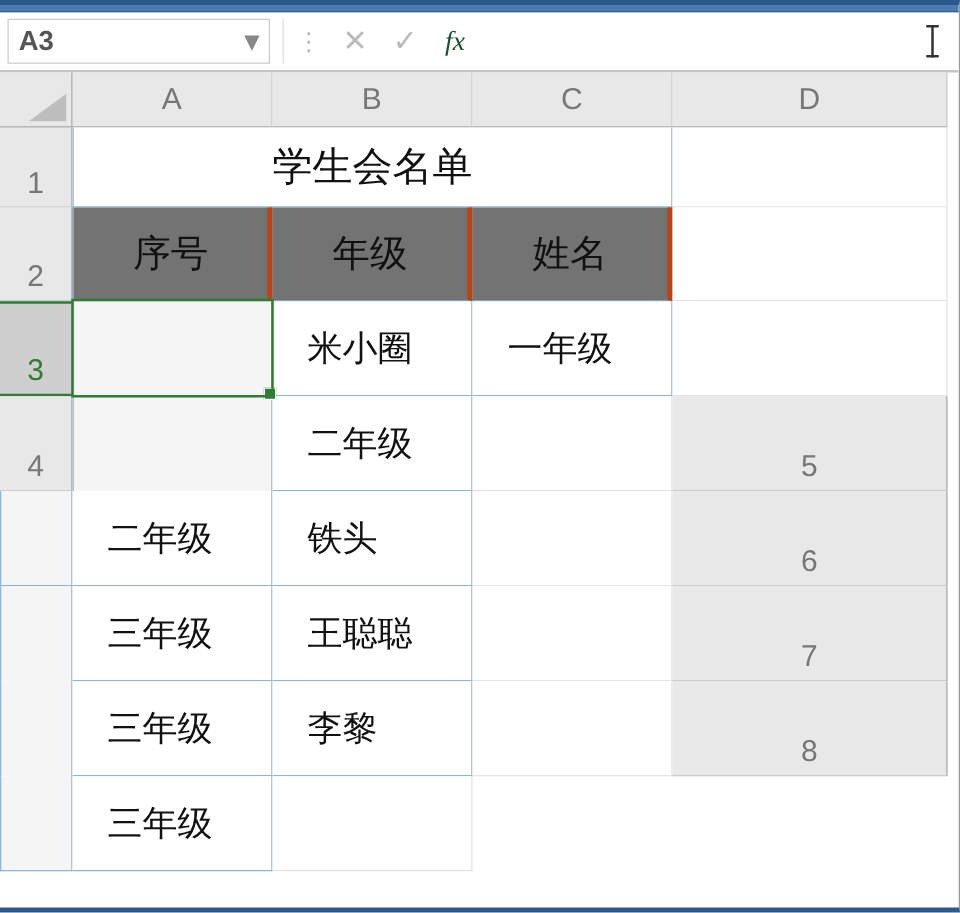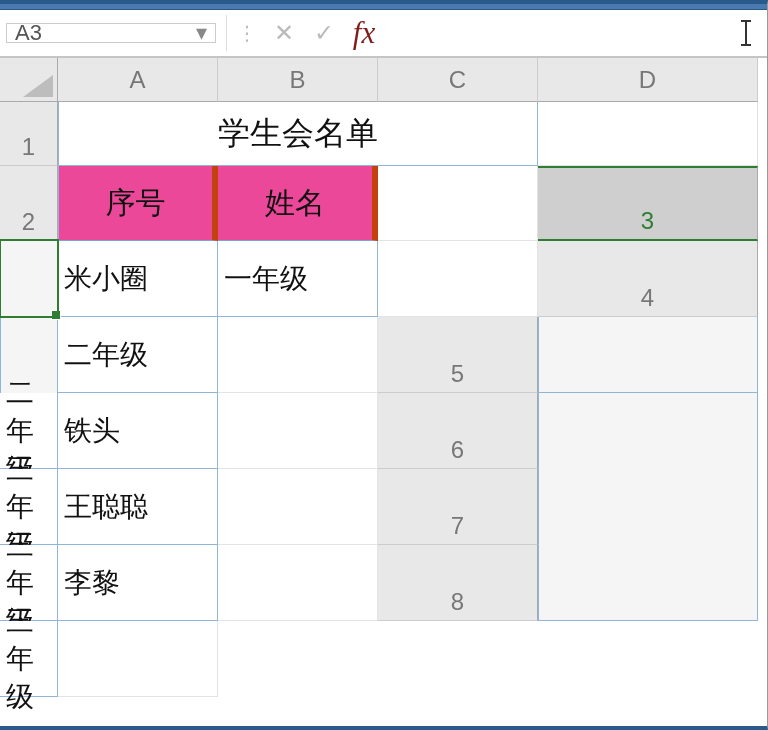--- a/index.html
+++ b/index.html
@@ -14,36 +14,36 @@
     border-bottom: 4px solid #2a5a8a;
   }
   .top-blue { height: 6px; background: #4a7ab0; border-bottom: 1px solid #2a5a8a; }
   .formula-bar {
     display: flex; align-items: center;
     height: 48px; background: #fff;
     border-bottom: 2px solid #c5c5c5;
     padding: 4px 6px;
   }
   .namebox {
-    width: 210px; height: 20px;
+    width: 210px; height: 36px;
     border: 1px solid #ccc; background: #fff;
     display: flex; align-items: center; justify-content: space-between;
     padding: 0 8px;
-    font-family: Arial, sans-serif; font-size: 22px; color: #555;
+    font-family: Arial, sans-serif; font-size: 22px; color: #555; font-weight: bold;
   }
   .namebox .dd { color: #888; }
   .fb-sep { width: 1px; height: 36px; background: #ddd; margin: 0 10px; }
   .fb-dots { color: #bbb; font-size: 20px; letter-spacing: -3px; margin-right: 10px; }
   .fb-btn {
     width: 40px; height: 36px;
     display: flex; align-items: center; justify-content: center;
     color: #bbb; font-size: 24px;
     font-family: Arial, sans-serif;
   }
-  .fb-fx { font-style: italic; font-family: "Times New Roman", serif; font-size: 31px; color: #7f1d1d; }
+  .fb-fx { font-style: italic; font-family: "Times New Roman", serif; font-size: 22px; color: #14532d; }
   .fb-input {
     flex: 1; height: 36px; padding: 0 8px;
     font-family: Arial, sans-serif; font-size: 22px;
     display: flex; align-items: center; justify-content: flex-end;
     color: #333;
   }
   .text-cursor {
     display: inline-block;
     position: relative;
     width: 14px; height: 26px;
@@ -100,33 +100,33 @@
     border-top: 2px solid #2e7d32;
     border-bottom: 2px solid #2e7d32;
     color: #2e7d32;
   }
   .cell {
     border-right: 1px solid #e3e3e3;
     border-bottom: 1px solid #e3e3e3;
     background: #fff;
     display: flex; align-items: center;
     font-size: 28px; color: #111;
-    padding: 0 6px;
+    padding: 0 28px;
     font-family: "KaiTi", "STKaiti", "SimSun", serif;
   }
   .title-merged {
     grid-column: 2 / span 3;
     justify-content: center;
     font-size: 32px;
   }
   .header-cell {
-    background: #ec4899;
+    background: #737373;
     justify-content: center;
     font-size: 30px;
-    border-right: 6px solid #c2410c;
+    border-right: 4px solid #c2410c;
     border-bottom: 1px solid #7aa4cc;
   }
   .data-border {
     border-right: 1px solid #8fb5d9;
     border-bottom: 1px solid #8fb5d9;
   }
   .data-border-left { border-left: 1px solid #8fb5d9; }
   .seq-empty { background: #f5f5f5; }
   .selected {
     position: relative;
@@ -178,20 +178,21 @@
     <div class="colh">B</div>
     <div class="colh">C</div>
     <div class="colh">D</div>
 
     <div class="rowh">1</div>
     <div class="cell title-merged data-border data-border-left" style="border-bottom:1px solid #8fb5d9;">学生会名单</div>
     <div class="cell"></div>
 
     <div class="rowh">2</div>
     <div class="cell header-cell data-border-left">序号</div>
+    <div class="cell header-cell">年级</div>
     <div class="cell header-cell">姓名</div>
     <div class="cell"></div>
 
     <div class="rowh sel">3</div>
     <div class="cell seq-empty data-border data-border-left selected"></div>
     <div class="cell data-border">米小圈</div>
     <div class="cell data-border">一年级</div>
     <div class="cell"></div>
 
     <div class="rowh">4</div>

